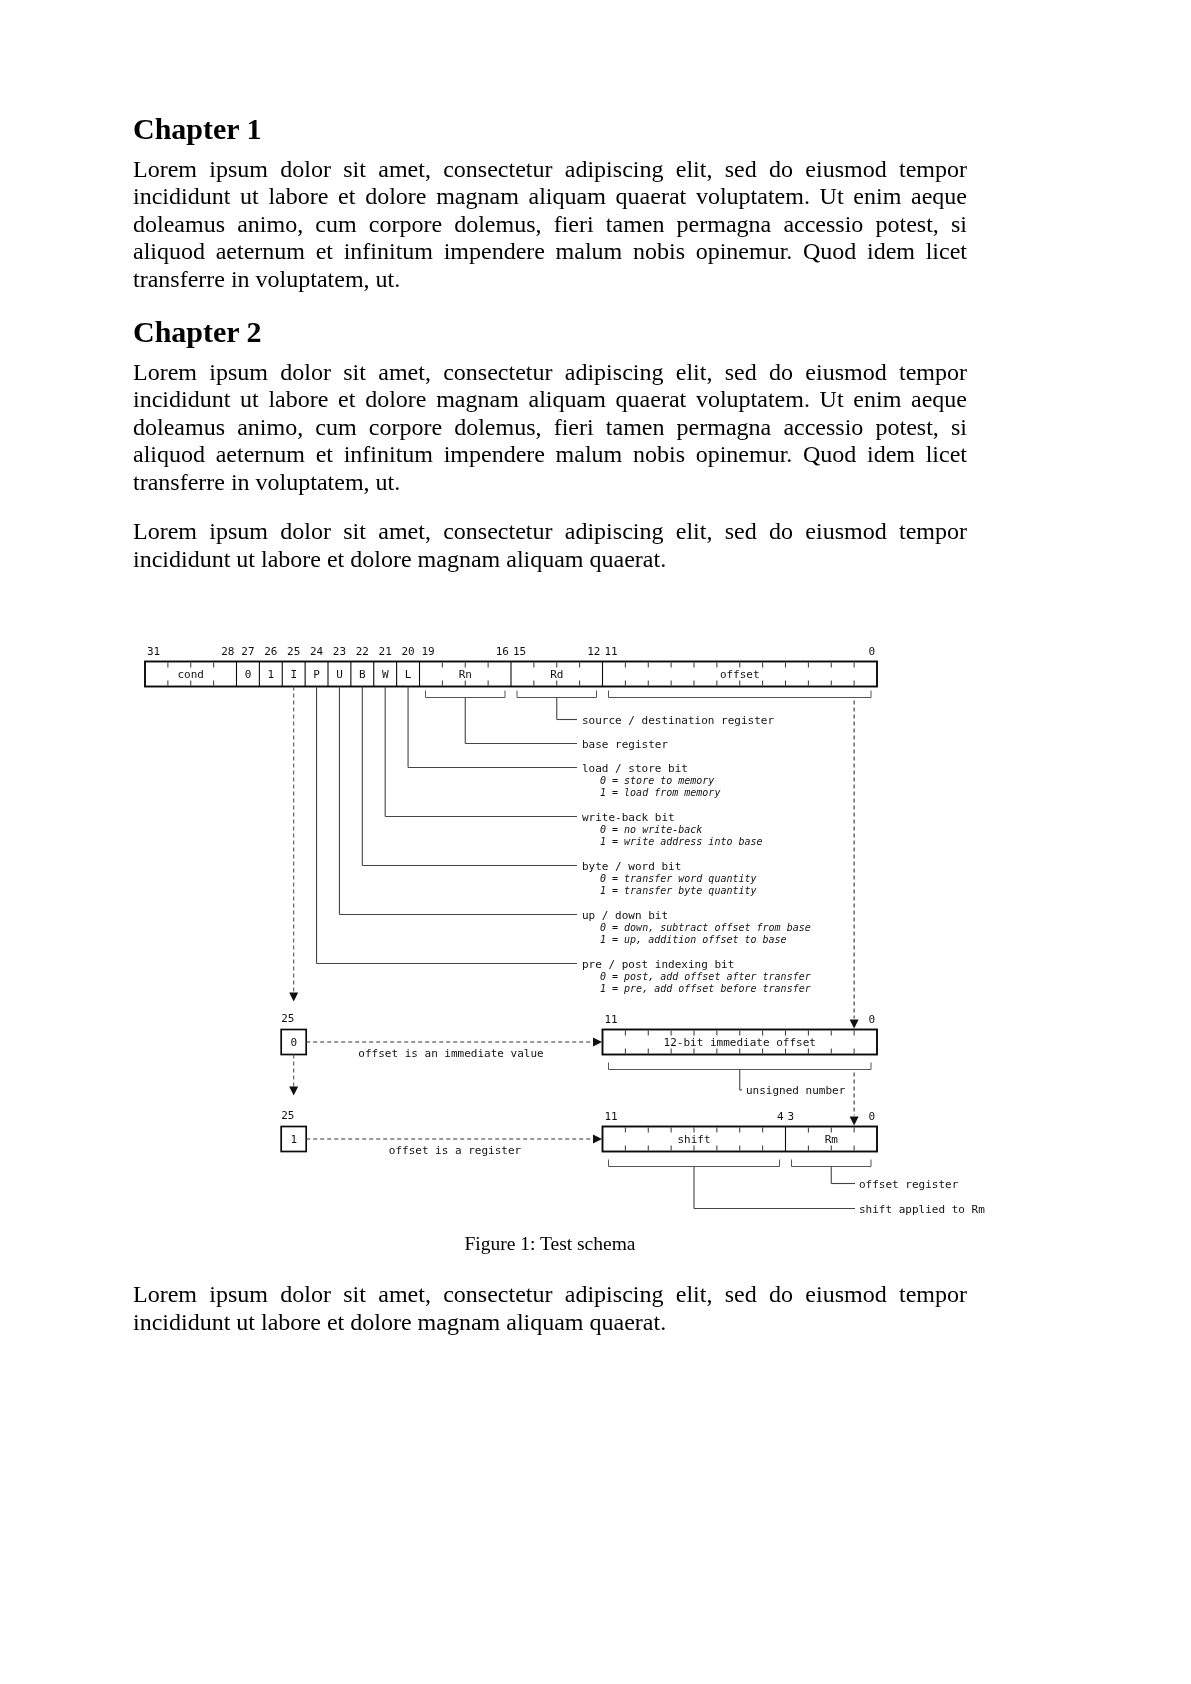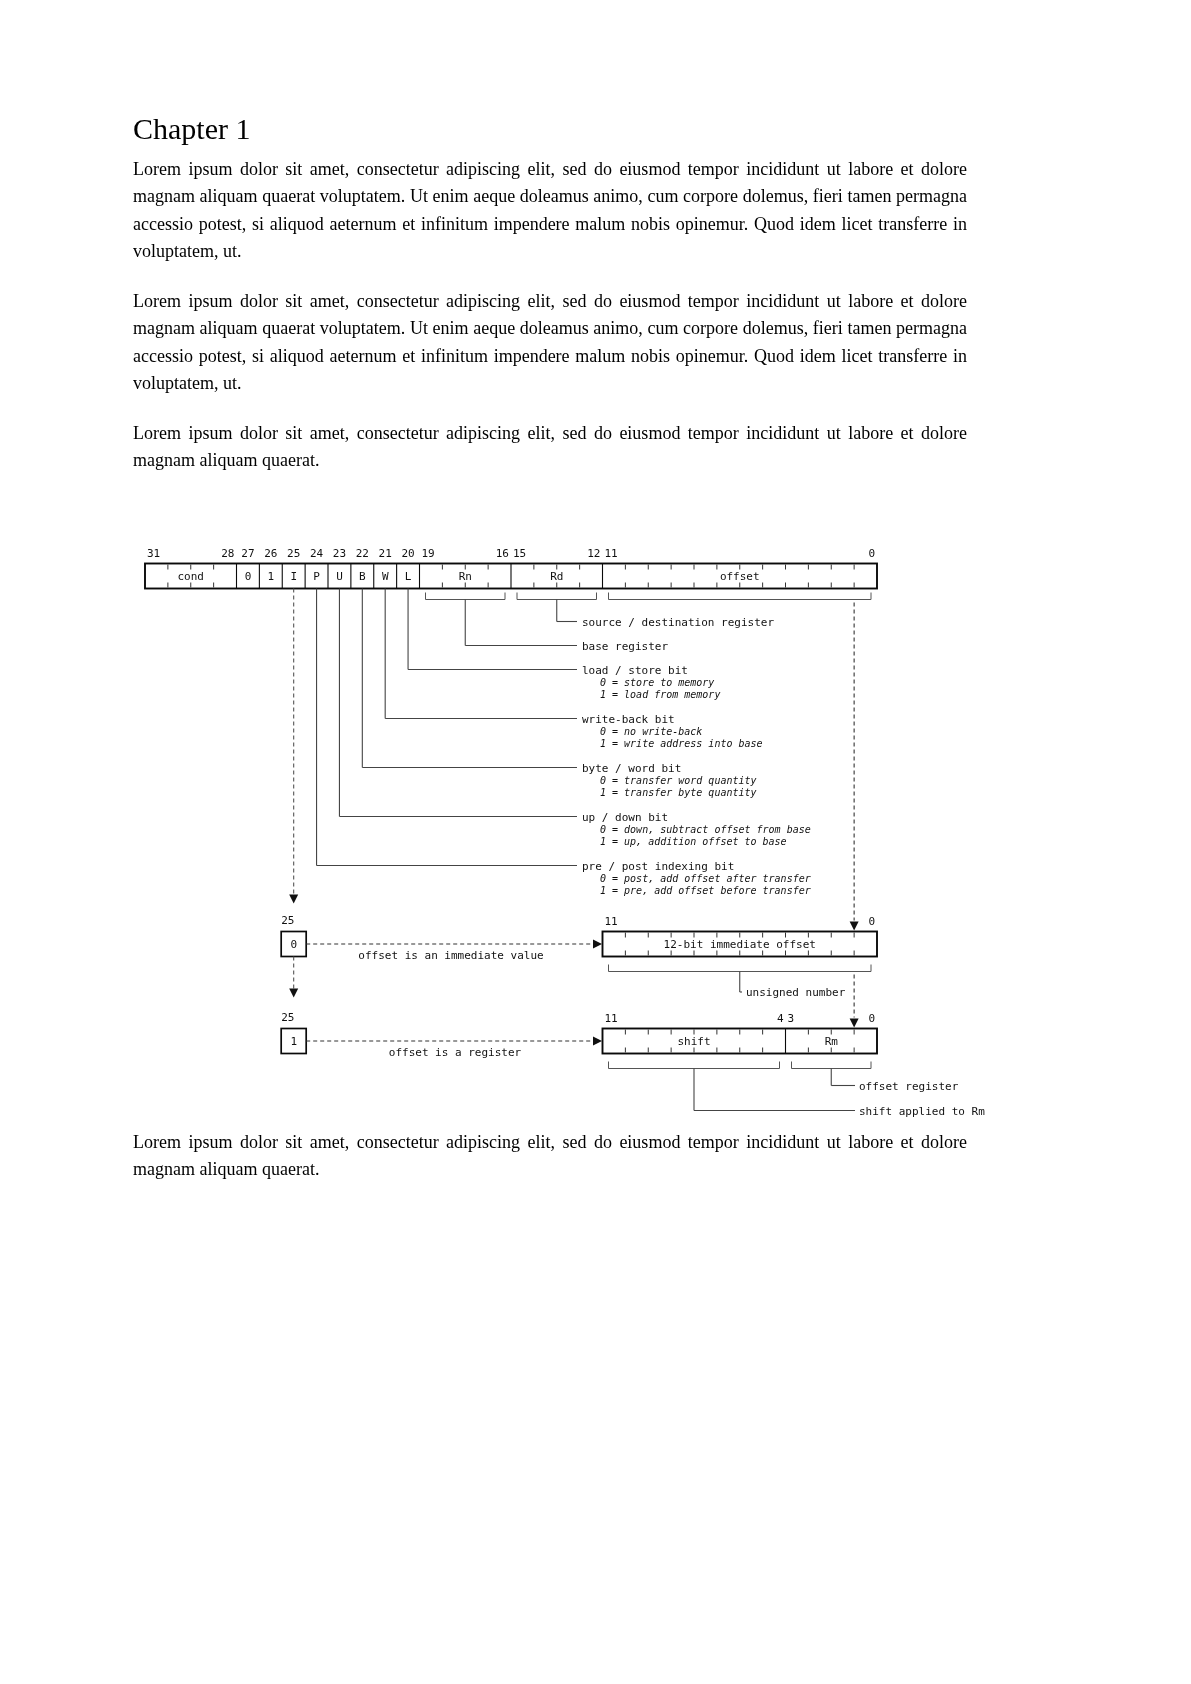--- a/index.html
+++ b/index.html
@@ -1,38 +1,39 @@
 <!DOCTYPE html>
 <html><head>
 <meta charset="utf-8">
 <style>
   html,body{margin:0;padding:0;}
   body{
     width:1191px;height:1684px;background:#ffffff;color:#000;
     font-family:"Liberation Serif", serif;overflow:hidden;
   }
   .page{padding:112px 133px 0 133px;width:925px;}
-  h1.doc-h1{font-size:30px;line-height:1.15;margin:14px 0 9px 0;font-weight:normal;}
+  h1.doc-h1{font-size:30px;line-height:1.15;margin:14px 0 9px 0;font-weight:bold;}
   h1.doc-h1.first{margin-top:0;}
   h2.doc-h2{font-size:23px;line-height:1.2;margin:10px 0 7px 0;font-weight:bold;}
-  p.doc-p{font-size:18px;line-height:27.5px;margin:0 0 22px 0;text-align:justify;width:834px;}
+  p.doc-p{font-size:24px;line-height:27.5px;margin:0 0 22px 0;text-align:justify;width:834px;}
   figure.schema{margin:26px 0 0 0;padding:0;width:900px;}
   figure.schema svg{display:block;}
   figcaption.caption{
     font-size:19.5px;text-align:center;width:834px;margin:6px 0 26px 0;
   }
 </style>
 </head>
 <body>
 
 <main class="page">
 
   <h1 class="doc-h1 first">Chapter 1</h1>
   <p class="doc-p">Lorem ipsum dolor sit amet, consectetur adipiscing elit, sed do eiusmod tempor incididunt ut labore et dolore magnam aliquam quaerat voluptatem. Ut enim aeque doleamus animo, cum corpore dolemus, fieri tamen permagna accessio potest, si aliquod aeternum et infinitum impendere malum nobis opinemur. Quod idem licet transferre in voluptatem, ut.</p>
 
+  <h1 class="doc-h1">Chapter 2</h1>
   <p class="doc-p">Lorem ipsum dolor sit amet, consectetur adipiscing elit, sed do eiusmod tempor incididunt ut labore et dolore magnam aliquam quaerat voluptatem. Ut enim aeque doleamus animo, cum corpore dolemus, fieri tamen permagna accessio potest, si aliquod aeternum et infinitum impendere malum nobis opinemur. Quod idem licet transferre in voluptatem, ut.</p>
 
   <p class="doc-p">Lorem ipsum dolor sit amet, consectetur adipiscing elit, sed do eiusmod tempor incididunt ut labore et dolore magnam aliquam quaerat.</p>
 
   <figure class="schema">
     <svg id="diagram" width="900" height="628" viewBox="0 0 900 628" xmlns="http://www.w3.org/2000/svg">
         <g transform="translate(12,0.5)">
           <rect x="0" y="62" width="732" height="25" fill="#fff" stroke="#0a0a0a" stroke-width="1.9"></rect>
           <line x1="22.875" y1="63" x2="22.875" y2="68" stroke="#333" stroke-width="1"></line>
           <line x1="22.875" y1="81" x2="22.875" y2="86" stroke="#333" stroke-width="1"></line>
@@ -228,18 +229,19 @@
           <path d="M463.5 560 L463.5 567 L634.5 567 L634.5 560" fill="none" stroke="#555" stroke-width="1"></path>
           <path d="M646.5 560 L646.5 567 L726 567 L726 560" fill="none" stroke="#555" stroke-width="1"></path>
           <line x1="686.25" y1="567" x2="686.25" y2="584" stroke="#444" stroke-width="1.1"></line>
           <line x1="686.25" y1="584" x2="710" y2="584" stroke="#444" stroke-width="1.1"></line>
           <text x="714" y="588" text-anchor="start" font-size="11" fill="#111" font-family="&quot;DejaVu Sans Mono&quot;, monospace" font-style="normal">offset register</text>
           <line x1="549" y1="567" x2="549" y2="609" stroke="#444" stroke-width="1.1"></line>
           <line x1="549" y1="609" x2="710" y2="609" stroke="#444" stroke-width="1.1"></line>
           <text x="714" y="613" text-anchor="start" font-size="11" fill="#111" font-family="&quot;DejaVu Sans Mono&quot;, monospace" font-style="normal">shift applied to Rm</text>
         </g>
       </svg>
+    <figcaption class="caption">Figure 1: Test schema</figcaption>
   </figure>
 
   <p class="doc-p">Lorem ipsum dolor sit amet, consectetur adipiscing elit, sed do eiusmod tempor incididunt ut labore et dolore magnam aliquam quaerat.</p>
 
 
 </main>
 
 </body></html>

